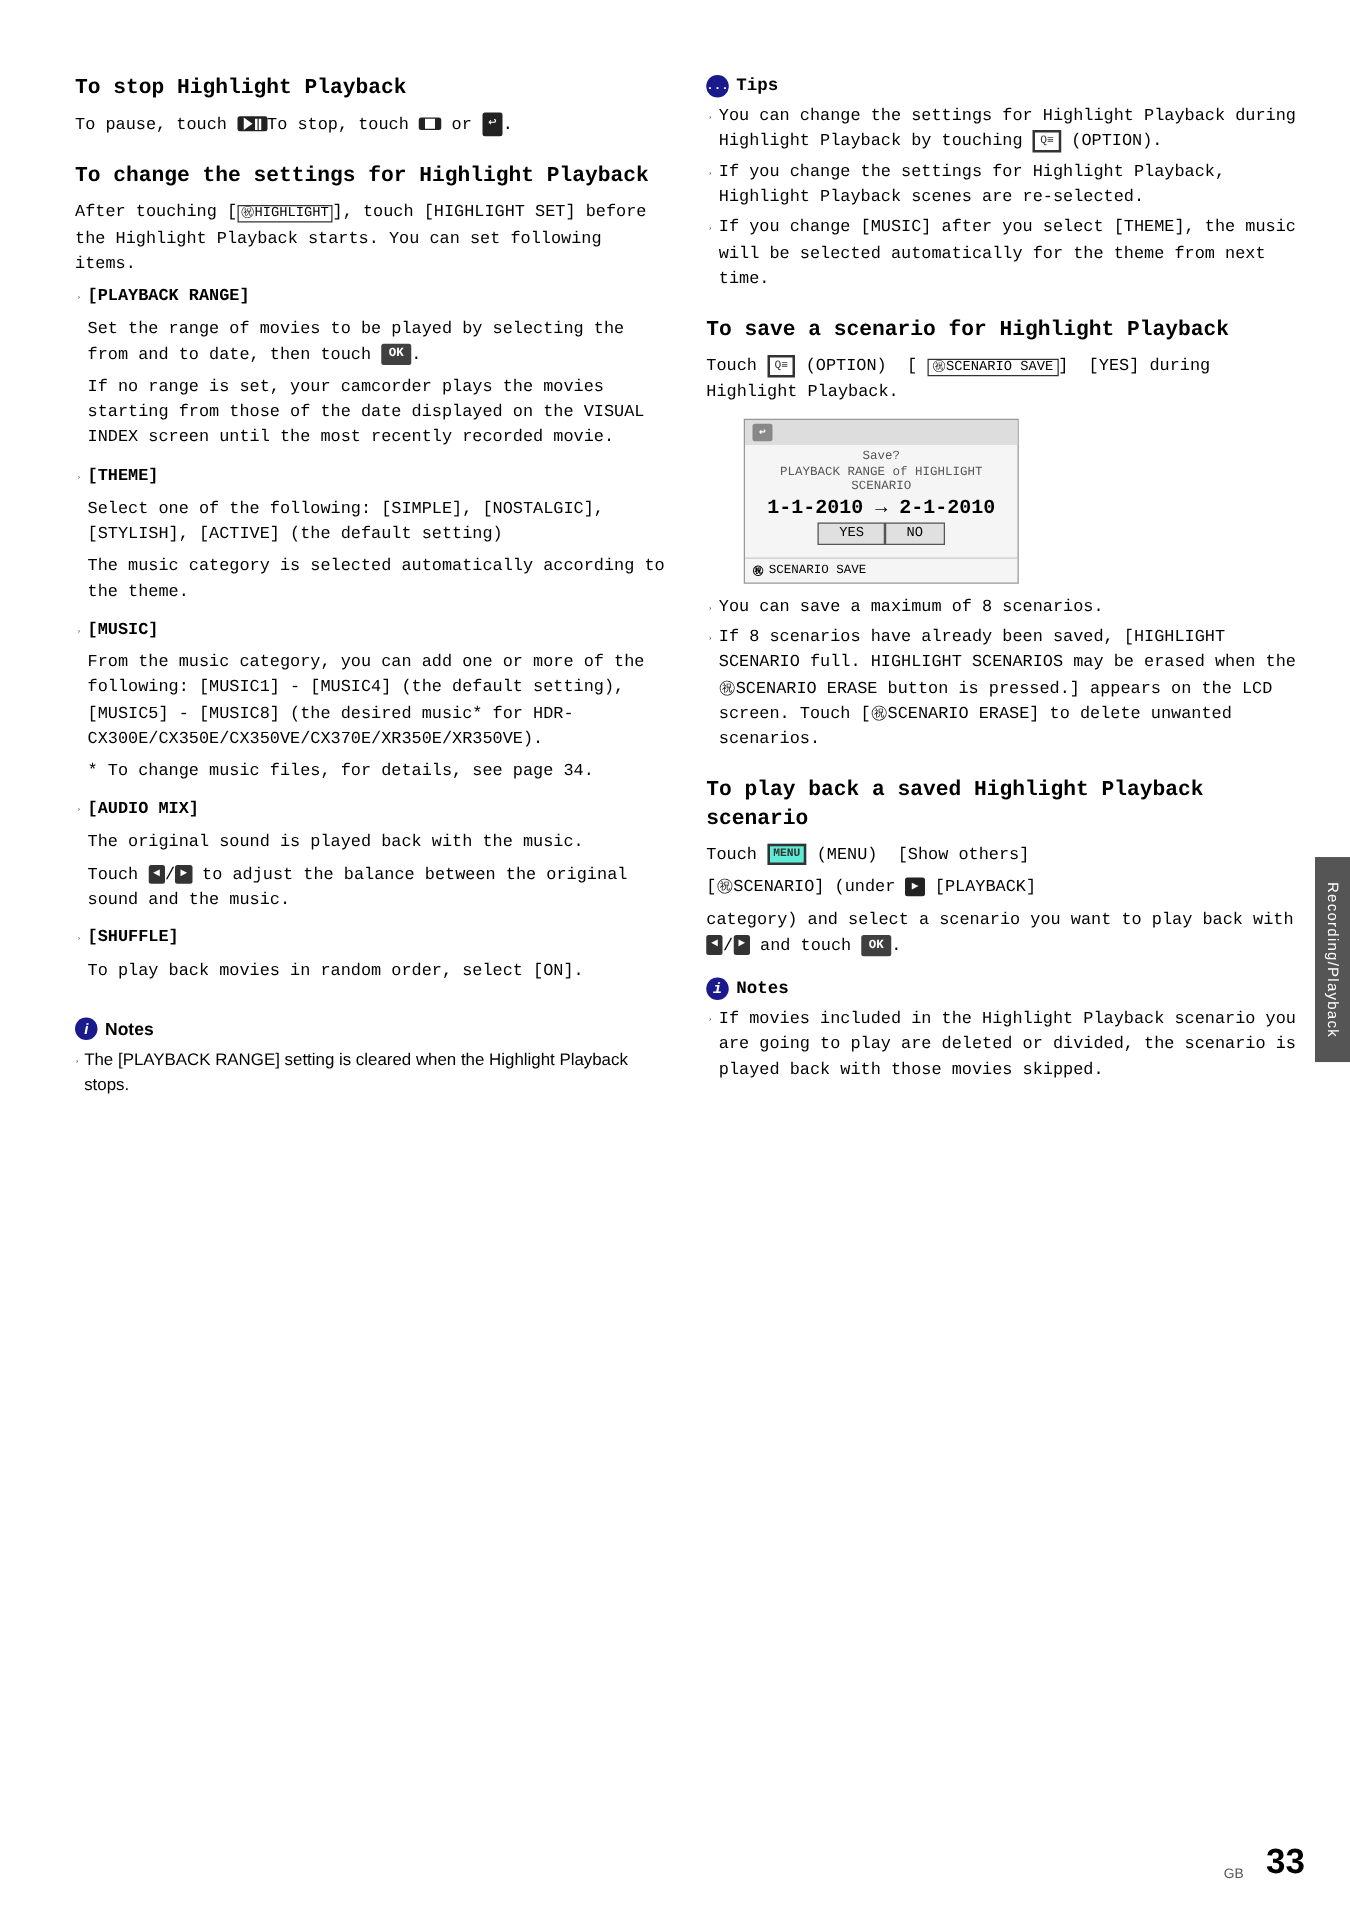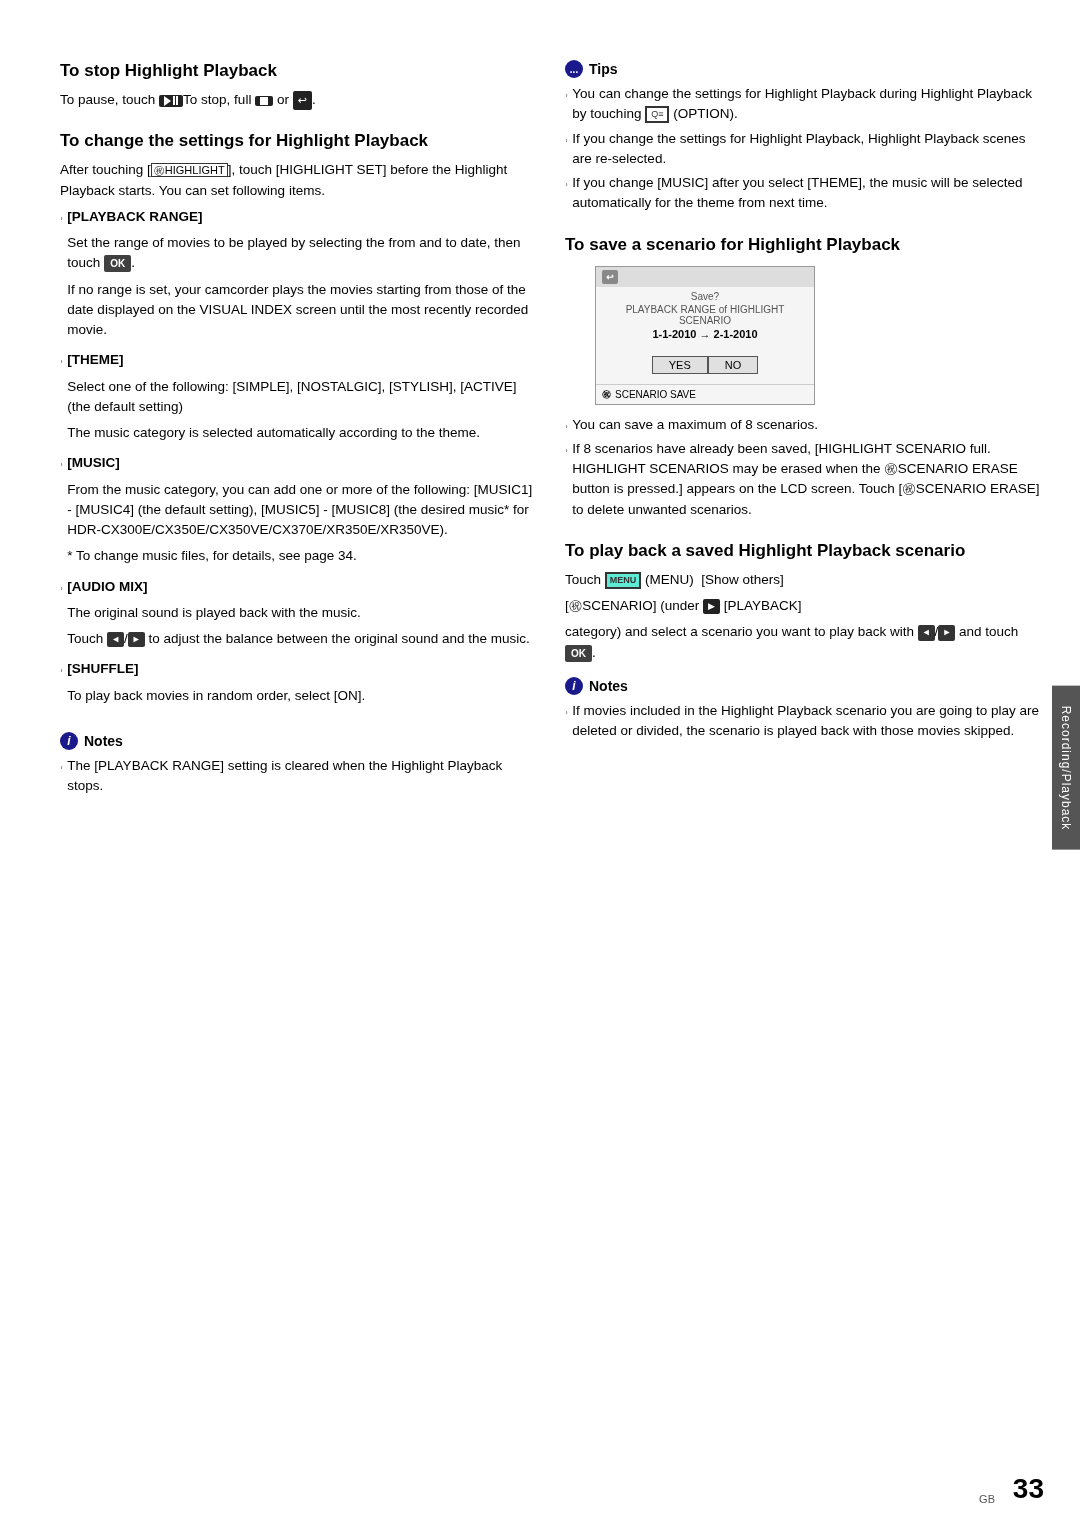--- a/index.html
+++ b/index.html
@@ -55,20 +55,21 @@
       margin-bottom: 8px;
       line-height: 1.3;
     }
     p {
       font-size: 13.5px;
       line-height: 1.5;
       margin-bottom: 6px;
     }
     .section {
       margin-bottom: 20px;
+      font-family: Liberation Mono, monospace;
     }
     .bullet-item {
       display: flex;
       gap: 4px;
       margin-bottom: 4px;
       font-size: 13.5px;
       line-height: 1.5;
     }
     .bullet-dot {
       flex-shrink: 0;
@@ -200,23 +201,23 @@
       padding: 4px 8px;
       text-align: center;
     }
     .dialog-label {
       font-size: 10px;
       color: #555;
       text-align: center;
       margin-bottom: 2px;
     }
     .dialog-range {
-      font-size: 11px;
-      font-weight: bold;
-      margin-bottom: 16px;
+      font-size: 16px;
+      font-weight: bold;
+      margin-bottom: 3px;
     }
     .dialog-buttons {
       display: flex;
       gap: 0;
       justify-content: center;
       margin-bottom: 6px;
     }
     .dialog-btn {
       border: 1px solid #555;
       padding: 2px 16px;
@@ -286,21 +287,21 @@
         <p>
           <span>To pause, touch</span>
           <span class="inline-btn">
             <span style="display:inline-flex;align-items:center;gap:2px;">
               <span style="width:0;height:0;border-top:5px solid transparent;border-bottom:5px solid transparent;border-left:7px solid white;display:inline-block;"></span>
               <span style="display:inline-flex;gap:1px;">
                 <span style="width:2px;height:9px;background:#fff;display:inline-block;"></span>
                 <span style="width:2px;height:9px;background:#fff;display:inline-block;"></span>
               </span>
             </span>
-          </span><span>To stop, full</span>
+          </span><span>To stop, touch</span>
           <span class="inline-btn">
             <span style="width:8px;height:8px;background:#fff;display:inline-block;"></span>
           </span>
           <span>or</span>
           <span class="inline-btn" style="font-size:11px;">↩</span><span>.</span>
         </p>
       </div>
 
       <div class="section">
         <h2>To change the settings for Highlight Playback</h2>
@@ -382,20 +383,25 @@
           <span>If you change the settings for Highlight Playback, Highlight Playback scenes are re-selected.</span>
         </div>
         <div class="bullet-item">
           <span class="bullet-dot">˒</span>
           <span>If you change [MUSIC] after you select [THEME], the music will be selected automatically for the theme from next time.</span>
         </div>
       </div>
 
       <div class="section">
         <h2>To save a scenario for Highlight Playback</h2>
+        <p>
+          <span>Touch</span>
+          <span class="option-icon">Q≡</span>
+          <span> (OPTION)&nbsp;&nbsp;[&nbsp;</span><span style="border:1px solid #333;padding:0 3px;font-size:11px;">㊗SCENARIO SAVE</span><span>]&nbsp;&nbsp;[YES] during Highlight Playback.</span>
+        </p>
 
         <div class="scenario-dialog">
           <div class="dialog-title-bar">
             <div class="dialog-back-btn">↩</div>
           </div>
           <div class="dialog-body">
             <div class="dialog-label">Save?</div>
             <div class="dialog-label">PLAYBACK RANGE of HIGHLIGHT SCENARIO</div>
             <div class="dialog-range">1-1-2010 → 2-1-2010</div>
             <div class="dialog-buttons">

